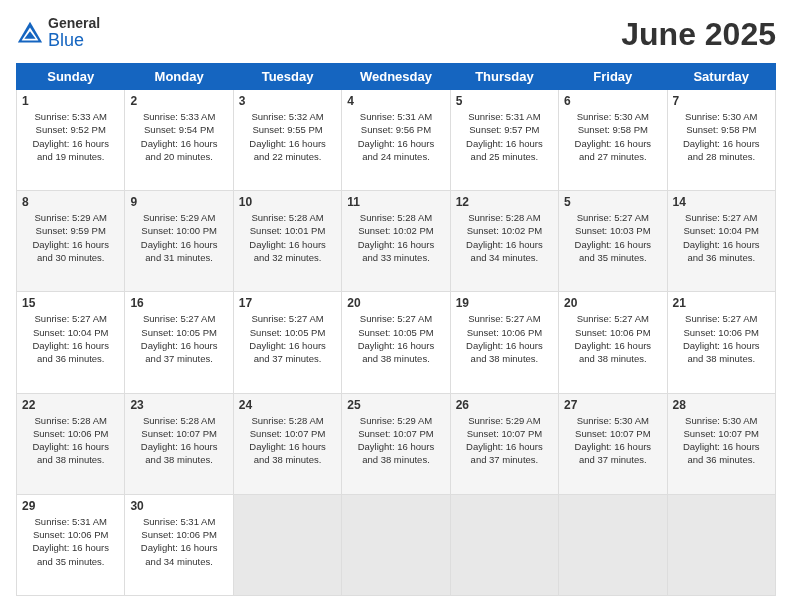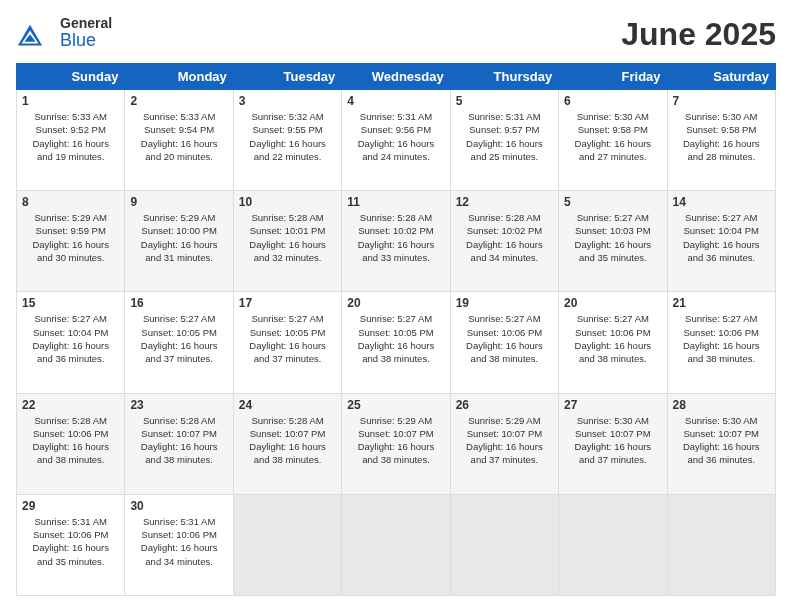--- a/index.html
+++ b/index.html
@@ -18,22 +18,22 @@
       flex-direction: column;
     }
     .header {
       display: flex;
       justify-content: space-between;
       align-items: flex-start;
       margin-bottom: 10px;
     }
     .logo {
       display: flex;
-      align-items: flex-end;
-      gap: 16px;
+      align-items: center;
+      gap: 4px;
     }
     .logo-text {
       display: flex;
       flex-direction: column;
       line-height: 1.1;
     }
     .logo-general {
       font-size: 14px;
       font-weight: bold;
       color: #333;
@@ -62,21 +62,21 @@
     .calendar {
       flex: 1;
       border: 1px solid #ccc;
       border-collapse: collapse;
       width: 100%;
       table-layout: fixed;
     }
     .calendar th {
       background: #1565c0;
       color: #fff;
-      text-align: right;
+      text-align: center;
       padding: 5px 6px;
       font-size: 13px;
       font-weight: bold;
       border: 1px solid #1565c0;
     }
     .calendar td {
       vertical-align: top;
       padding: 4px 5px;
       font-size: 10px;
       color: #333;

